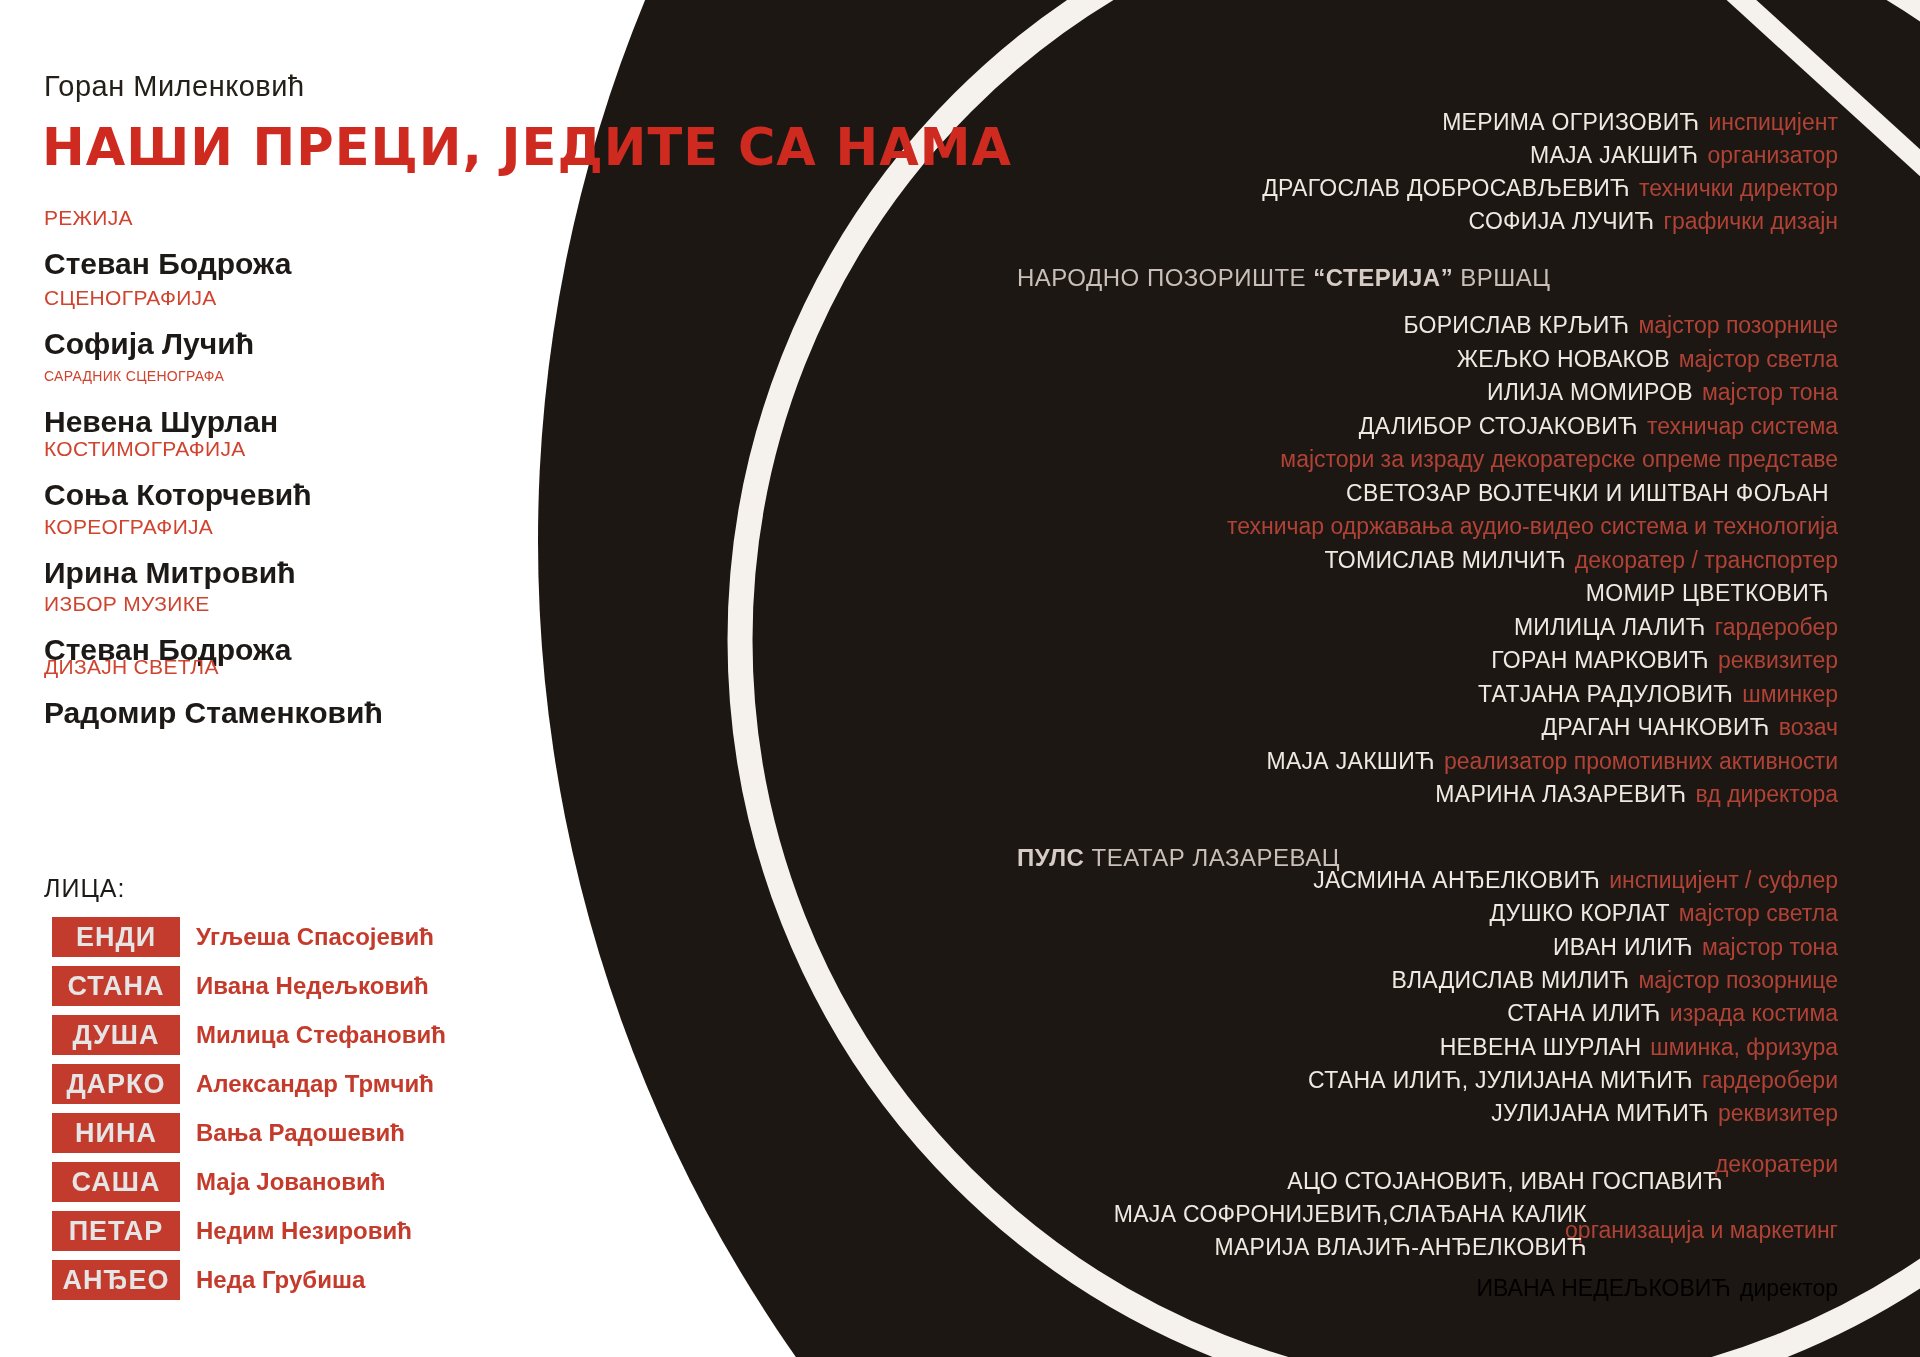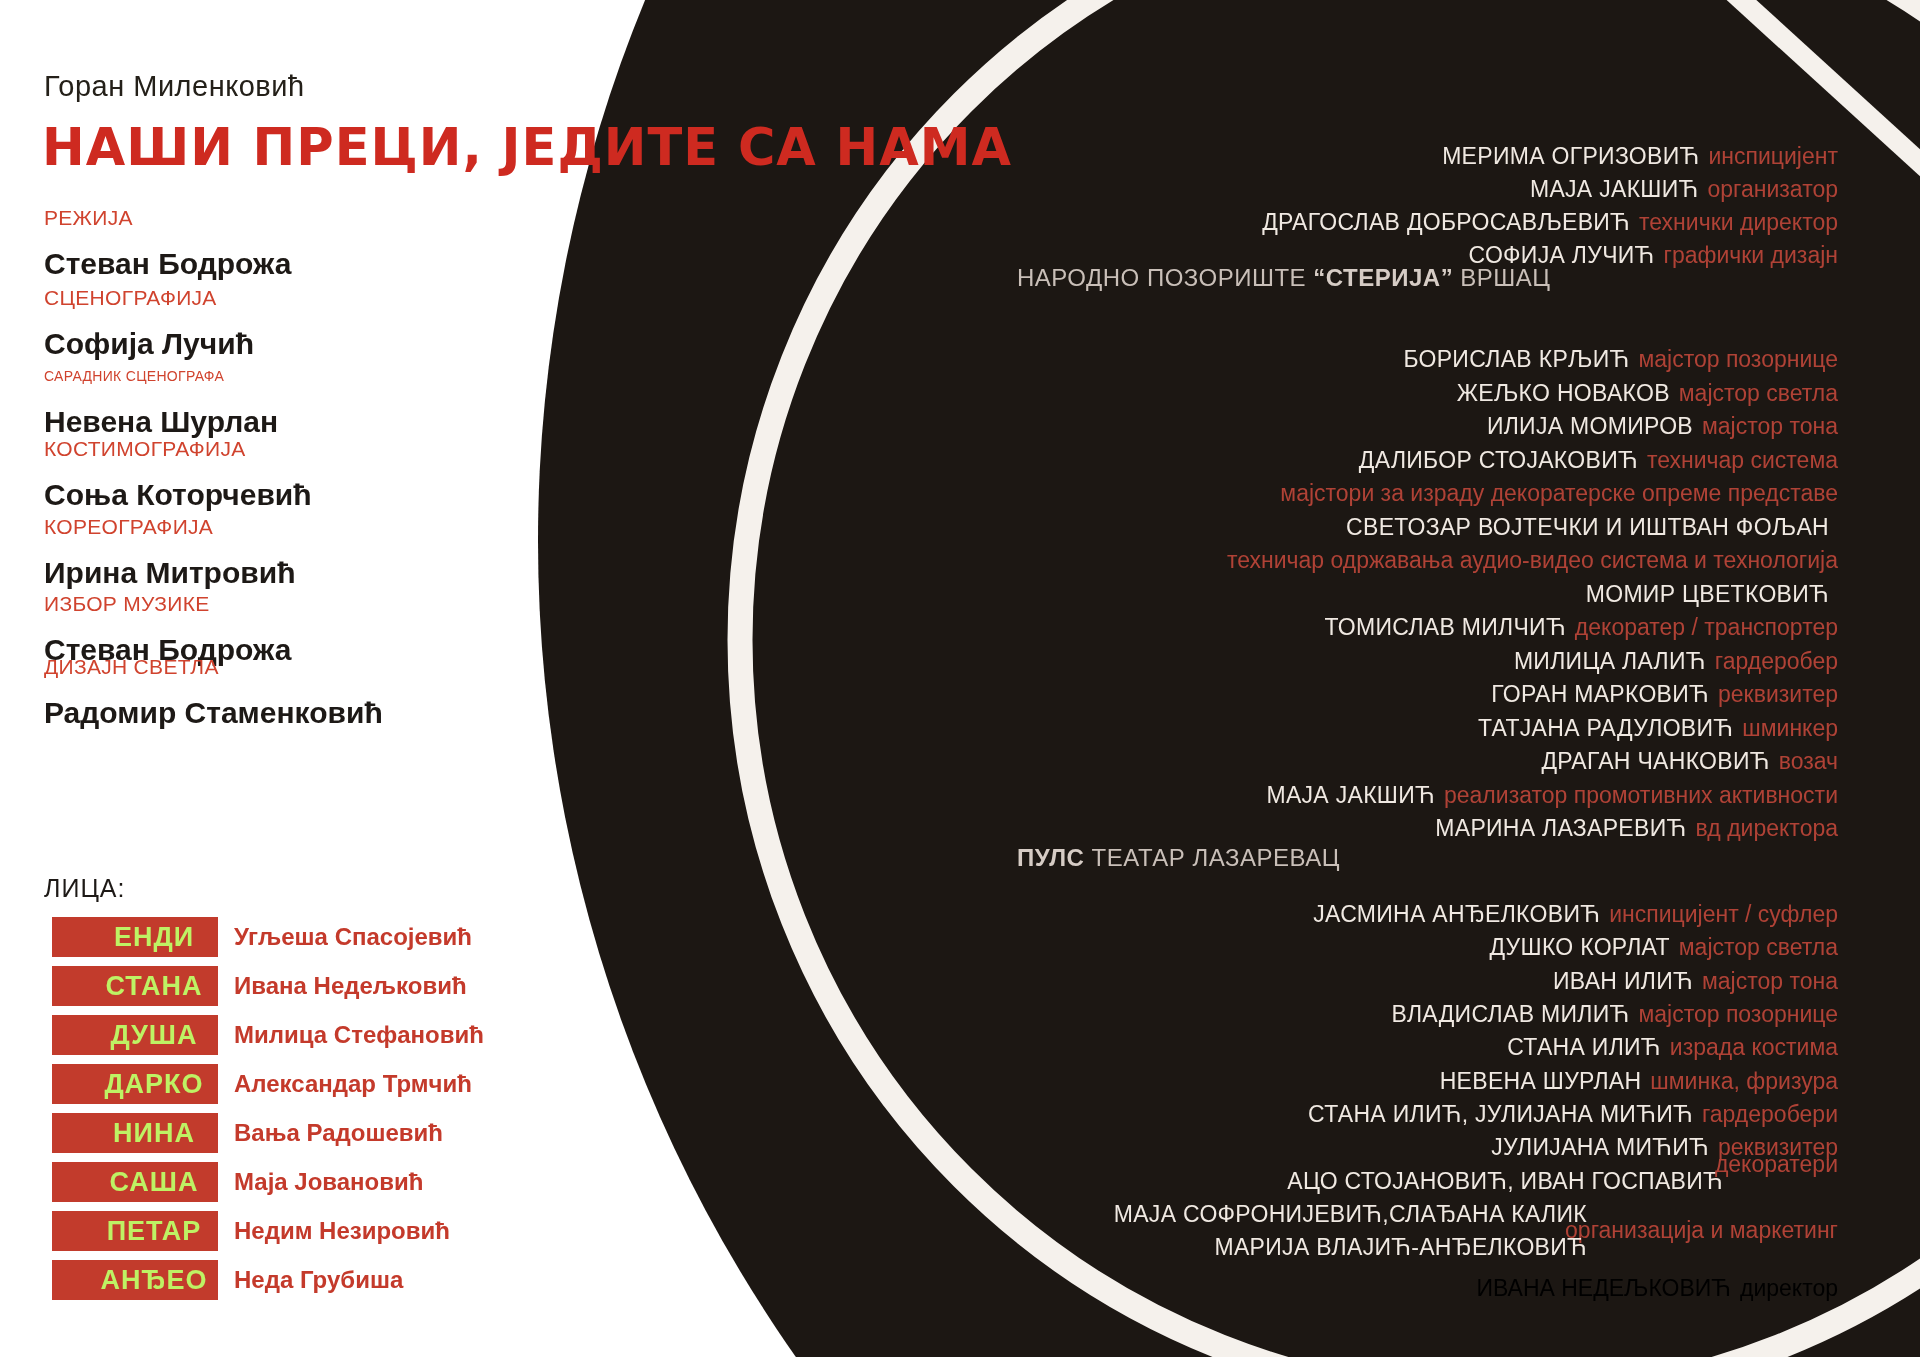--- a/index.html
+++ b/index.html
@@ -11,26 +11,26 @@
   .author{position:absolute;left:44px;top:70px;font-size:29px;color:#242019;letter-spacing:.5px;}
   .title{position:absolute;left:42px;top:118px;font-size:51px;font-weight:bold;color:#ce2a20;
          font-family:"DejaVu Sans", sans-serif;letter-spacing:1px;white-space:nowrap;}
   .credit{position:absolute;left:44px;}
   .credit .lbl{font-size:21px;line-height:24px;color:#d0432e;letter-spacing:.3px;}
   .credit .lbl.small{font-size:14px;}
   .credit .nm2{font-size:30px;line-height:36px;font-weight:bold;color:#1d1916;margin-top:16px;}
   .lica{position:absolute;left:44px;top:874px;font-size:25px;color:#1d1916;letter-spacing:1px;}
   .castlist{position:absolute;left:52px;top:917px;}
   .castrow{display:flex;align-items:center;height:40px;margin-bottom:9px;}
-  .badge{width:128px;height:40px;background:#c23b2c;color:#bef264;font-weight:bold;font-size:27px;
-         display:flex;align-items:center;justify-content:center;letter-spacing:1px;flex:0 0 auto;padding-left:38px;}
+  .badge{width:128px;height:40px;background:#c23b2c;color:#e5e5e5;font-weight:bold;font-size:27px;
+         display:flex;align-items:center;justify-content:center;letter-spacing:1px;flex:0 0 auto;}
   .actor{margin-left:16px;font-size:24px;font-weight:bold;color:#c43a2b;white-space:nowrap;}
 
   
-  .rblock{position:absolute;margin-top:34px;}
+  .rblock{position:absolute;}
   .rrow{display:flex;justify-content:flex-end;align-items:center;gap:9px;white-space:nowrap;}
   .rrow .nm{color:#f0e9e2;font-size:23px;letter-spacing:.3px;}
   .rrow .rl{color:#b04236;font-size:23px;}
   .blk-top{top:106px;right:82px;}  .blk-top .rrow{height:33px;}
   .blk-sterija{top:309px;right:82px;} .blk-sterija .rrow{height:33.5px;}
   .blk-puls{top:864px;right:82px;} .blk-puls .rrow{height:33.3px;}
   .heading{position:absolute;left:1017px;font-size:24px;color:#c9bfb8;letter-spacing:.5px;white-space:nowrap;}
   .heading b{color:#d6ccc5;}
   .single{position:absolute;height:26px;display:flex;align-items:center;white-space:nowrap;}
   .single.white{color:#f0e9e2;font-size:23px;letter-spacing:.3px;}
@@ -164,26 +164,26 @@
     </div>
     <div class="rrow">
       <span class="nm">СВЕТОЗАР ВОЈТЕЧКИ  И  ИШТВАН ФОЉАН</span>
       <span class="rl"></span>
     </div>
     <div class="rrow">
       <span class="nm"></span>
       <span class="rl">техничар одржавања аудио-видео система и технологија</span>
     </div>
     <div class="rrow">
+      <span class="nm">ТОМИСЛАВ МИЛЧИЋ</span>
+      <span class="rl">декоратер / транспортер</span>
+    </div>
+    <div class="rrow">
       <span class="nm">МОМИР ЦВЕТКОВИЋ</span>
       <span class="rl"></span>
-    </div>
-    <div class="rrow">
-      <span class="nm">ТОМИСЛАВ МИЛЧИЋ</span>
-      <span class="rl">декоратер / транспортер</span>
     </div>
     <div class="rrow">
       <span class="nm">МИЛИЦА ЛАЛИЋ</span>
       <span class="rl">гардеробер</span>
     </div>
     <div class="rrow">
       <span class="nm">ГОРАН МАРКОВИЋ</span>
       <span class="rl">реквизитер</span>
     </div>
     <div class="rrow">

